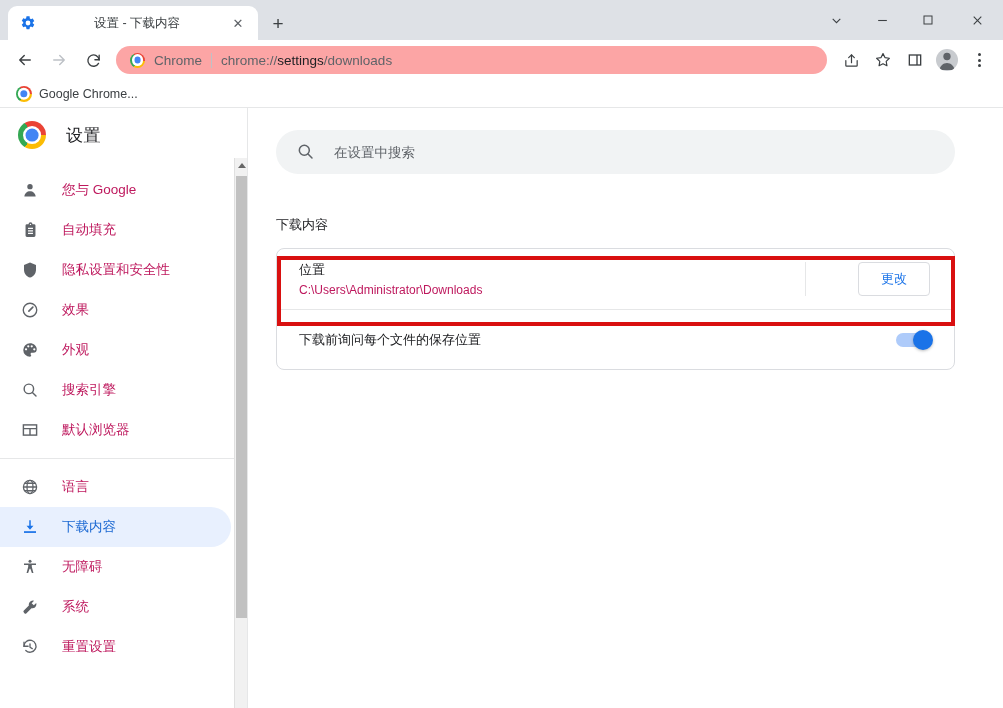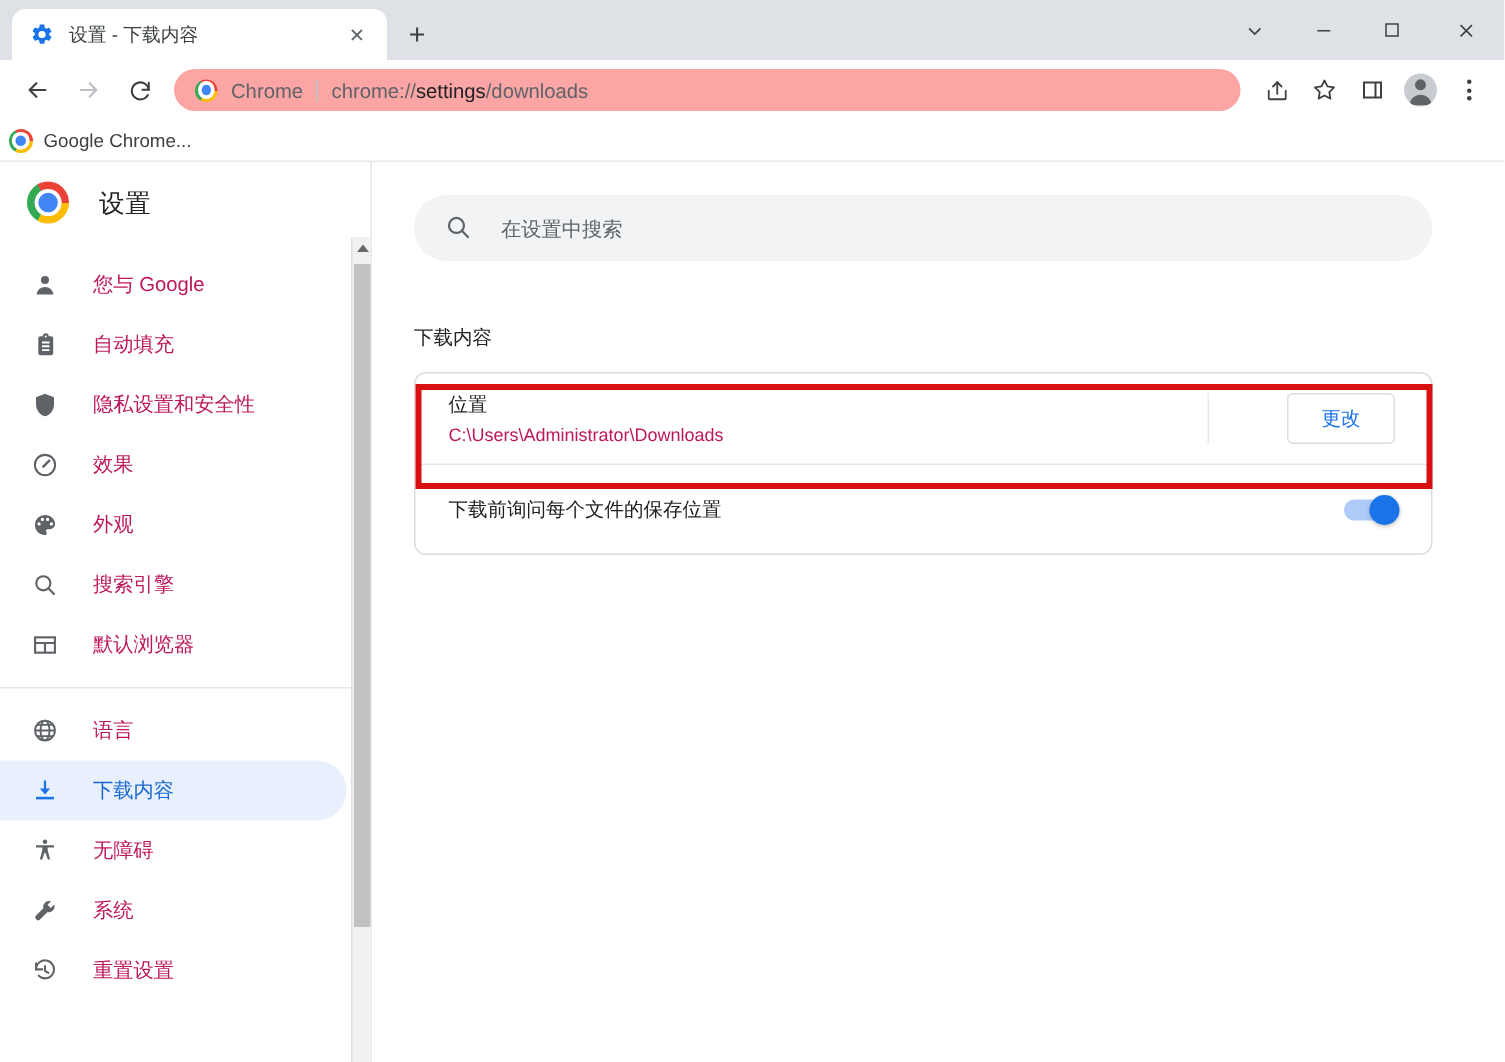--- a/index.html
+++ b/index.html
@@ -18,21 +18,21 @@
     display:flex;align-items:flex-end;
   }
   .tab{
     margin-left:8px;width:250px;height:34px;background:#ffffff;
     border-radius:9px 9px 0 0;display:flex;align-items:center;
     padding:0 10px 0 12px;position:relative;
   }
   .tab-favicon{width:16px;height:16px;flex:0 0 16px;position:relative;margin-right:10px;}
   .tab-title{
     flex:1 1 auto;font-size:12.5px;color:#3c4043;white-space:nowrap;
-    overflow:hidden;text-overflow:ellipsis;
+    overflow:hidden;text-overflow:ellipsis;text-align:center;
   }
   .tab-close{
     width:20px;height:20px;flex:0 0 20px;border-radius:50%;
     display:flex;align-items:center;justify-content:center;
     font-size:13px;color:#5f6368;line-height:1;
   }
   .newtab{
     width:28px;height:28px;margin:0 0 3px 6px;border-radius:50%;
     display:flex;align-items:center;justify-content:center;
     font-size:19px;color:#3c4043;line-height:1;font-weight:400;
@@ -74,21 +74,21 @@
   .avatar{
     width:22px;height:22px;border-radius:50%;background:#c8cbcf;
     display:flex;align-items:flex-end;justify-content:center;overflow:hidden;
   }
   .dots{display:flex;flex-direction:column;align-items:center;gap:2.5px;}
   .dots i{width:3px;height:3px;border-radius:50%;background:#3c4043;display:block;}
 
   
   .bookmarkbar{
     height:28px;background:#ffffff;display:flex;align-items:center;
-    padding:0 0;border-bottom:1px solid #e6e7e8;
+    padding:0 10px;border-bottom:1px solid #e6e7e8;
   }
   .bm-item{display:flex;align-items:center;padding:3px 8px 3px 6px;border-radius:4px;}
   .bm-ico{width:16px;height:16px;position:relative;margin-right:7px;flex:0 0 16px;}
   .bm-label{font-size:12.5px;color:#3c4043;white-space:nowrap;}
 
   
   .chromelogo{border-radius:50%;position:relative;overflow:hidden;
     background:conic-gradient(from -30deg,#ea4335 0deg 120deg,#fbbc04 120deg 240deg,#34a853 240deg 360deg);}
   .chromelogo::before{
     content:"";position:absolute;left:50%;top:50%;transform:translate(-50%,-50%);

